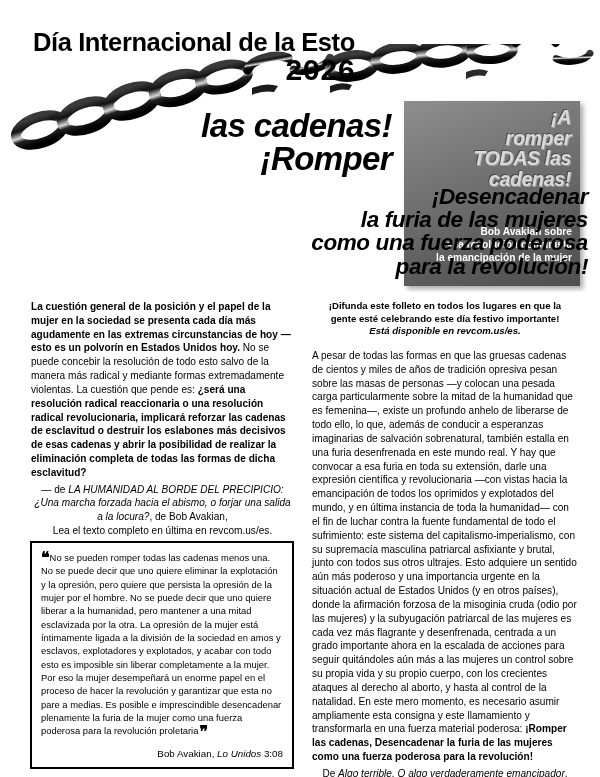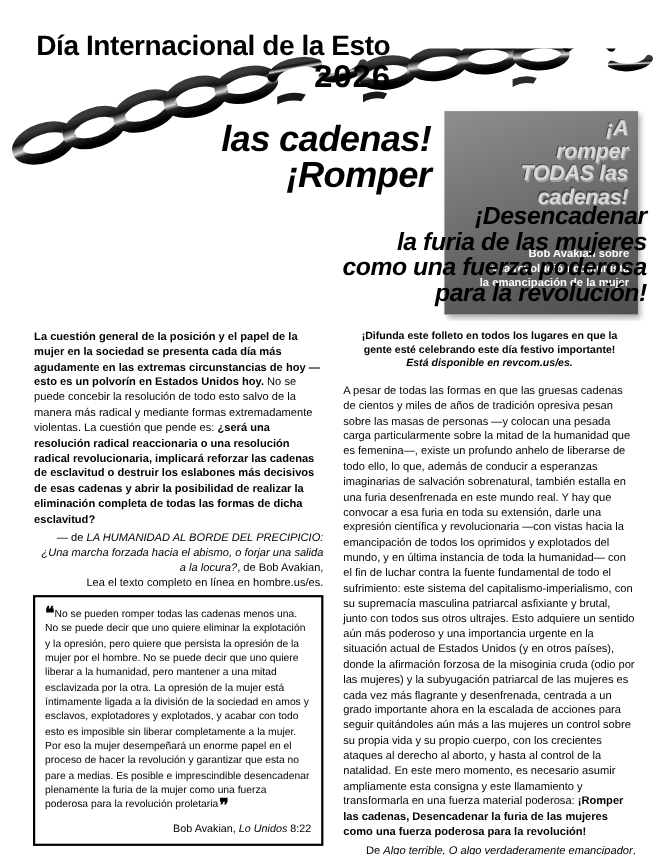--- a/index.html
+++ b/index.html
@@ -172,21 +172,21 @@
   .body-text b { font-weight: bold; }
 
   .lead-bold {
     font-weight: bold;
   }
 
   .attrib {
     font-family: "Liberation Sans", sans-serif;
     font-size: 10.1px;
     line-height: 1.35;
-    text-align: right;
+    text-align: center;
     margin-top: 3px;
   }
   .attrib i { font-style: italic; }
 
   
   .promo {
     font-family: "Liberation Sans", sans-serif;
     font-weight: bold;
     font-size: 9.6px;
     line-height: 1.32;
@@ -336,30 +336,30 @@
       </div>
     </div>
   </div>
 
   <div class="col-left">
     <p class="body-text" style="margin:0;">
       <b class="lead-bold">La cuestión general de la posición y el papel de la mujer en la sociedad se presenta cada día más agudamente en las extremas circunstancias de hoy — esto es un polvorín en Estados Unidos hoy.</b><span> No se puede concebir la resolución de todo esto salvo de la manera más radical y mediante formas extremadamente violentas. La cuestión que pende es: </span><b>¿será una resolución radical reaccionaria o una resolución radical revolucionaria, implicará reforzar las cadenas de esclavitud o destruir los eslabones más decisivos de esas cadenas y abrir la posibilidad de realizar la eliminación completa de todas las formas de dicha esclavitud?</b>
     </p>
     <div class="attrib">
       <span>— de </span><i>LA HUMANIDAD AL BORDE DEL PRECIPICIO: ¿Una marcha forzada hacia el abismo, o forjar una salida a la locura?</i><span>, de Bob Avakian,</span>
-      <div>Lea el texto completo en línea en hombre.us/es.</div>
+      <div>Lea el texto completo en última en revcom.us/es.</div>
     </div>
   </div>
 
   <div class="quote-box">
     <div class="quote-text">
       <span class="qmark-open">❝</span><span>No se pueden romper todas las cadenas menos una. No se puede decir que uno quiere eliminar la explotación y la opresión, pero quiere que persista la opresión de la mujer por el hombre. No se puede decir que uno quiere liberar a la humanidad, pero mantener a una mitad esclavizada por la otra. La opresión de la mujer está íntimamente ligada a la división de la sociedad en amos y esclavos, explotadores y explotados, y acabar con todo esto es imposible sin liberar completamente a la mujer. Por eso la mujer desempeñará un enorme papel en el proceso de hacer la revolución y garantizar que esta no pare a medias. Es posible e imprescindible desencadenar plenamente la furia de la mujer como una fuerza poderosa para la revolución proletaria</span><span class="qmark-close">❞</span>
     </div>
     <div class="quote-attrib">
-      <span>Bob Avakian, </span><i>Lo Unidos</i><span> 8:22</span>
+      <span>Bob Avakian, </span><i>Lo Unidos</i><span> 3:08</span>
     </div>
   </div>
 
   <div class="col-right">
     <div class="promo">
       <div>¡Difunda este folleto en todos los lugares en que la</div>
       <div>gente esté celebrando este día festivo importante!</div>
       <div class="avail">Está disponible en revcom.us/es.</div>
     </div>
     <p class="body-text" style="margin:0;">

